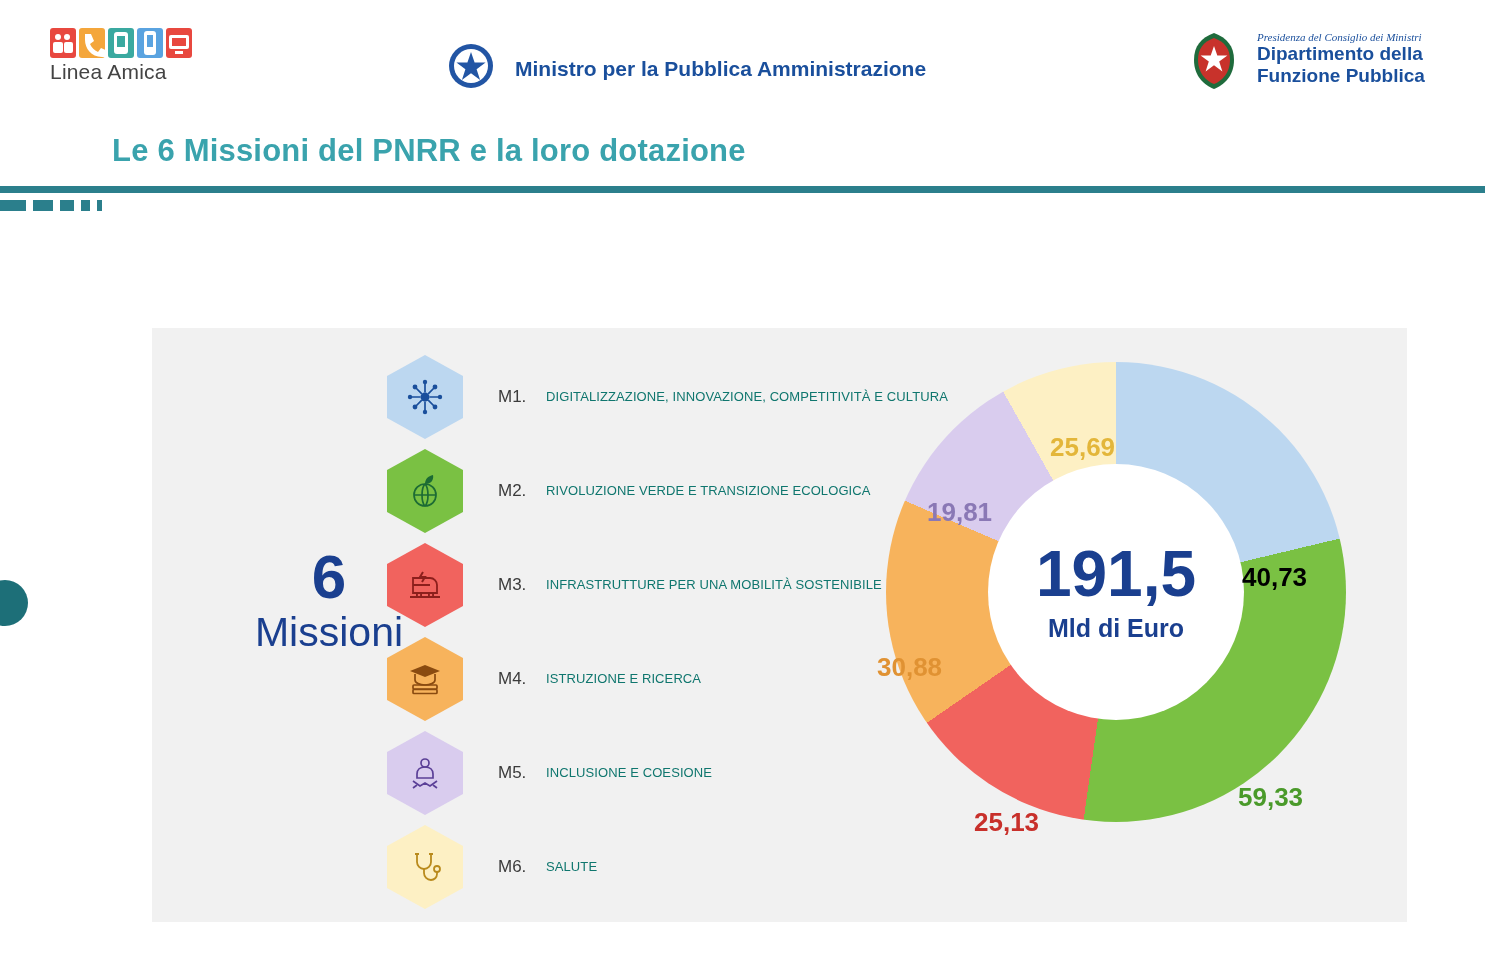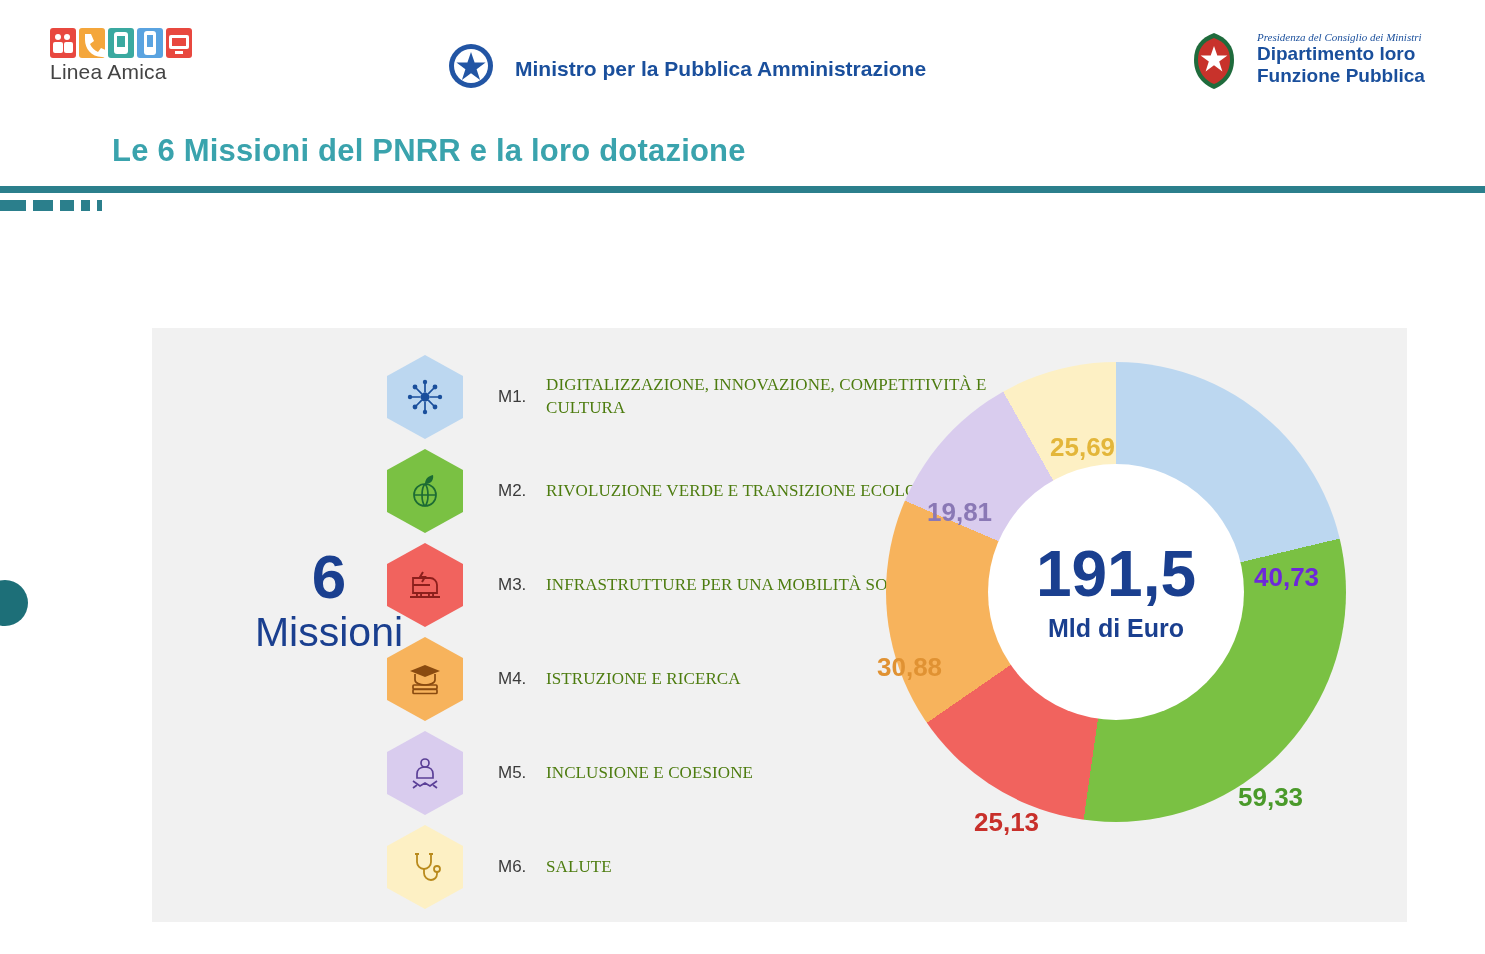--- a/index.html
+++ b/index.html
@@ -198,25 +198,24 @@
   .hex svg { display: block; }
 
   .legend-code {
     font-size: 17px;
     color: #3b3b3b;
     width: 48px;
     flex: 0 0 48px;
     margin-left: 30px;
   }
   .legend-label {
-    font-size: 17px;
-    color: #4d7c0f;
+    font-size: 13px;
+    color: #0f766e;
     line-height: 1.35;
     letter-spacing: 0.1px;
-    font-family: Liberation Serif, serif;
   }
 
   
   .donut-wrap {
     position: absolute;
     left: 690px;
     top: 24px;
     width: 540px;
     height: 545px;
   }
@@ -319,21 +318,21 @@
   <div class="dipartimento">
     <div class="emblem">
       <svg width="58" height="62" viewBox="0 0 58 62">
         <path d="M29 3 C16 8 9 16 9 30 c0 16 10 25 20 29 10-4 20-13 20-29 0-14-7-22-20-27z" fill="#1f6b3c"></path>
         <path d="M29 8 C18 12 13 19 13 30 c0 13 8 21 16 24 8-3 16-11 16-24 0-11-5-18-16-22z" fill="#c8322b"></path>
         <path d="M29 16 l3.3 9.6h10.1l-8.2 6 3.2 9.8-8.4-6.1-8.4 6.1 3.2-9.8-8.2-6h10.1z" fill="#fff"></path>
       </svg>
     </div>
     <div>
       <div class="dip-text-small">Presidenza del Consiglio dei Ministri</div>
-      <div class="dip-text-big">Dipartimento loro</div>
+      <div class="dip-text-big">Dipartimento della</div>
       <div class="dip-text-big">Funzione Pubblica</div>
     </div>
   </div>
 </div>
 
 <div class="slide-title">Le 6 Missioni del PNRR e la loro dotazione</div>
 
 <div class="divider"></div>
 <div class="dashes">
   <span class="dash d1"></span>
@@ -453,21 +452,21 @@
   </div>
 
   <div class="donut-wrap">
     <div class="donut" id="donut-ring" style="background: conic-gradient(rgb(188, 215, 240) 0deg, rgb(188, 215, 240) 76.5641deg, rgb(122, 193, 67) 76.5641deg, rgb(122, 193, 67) 188.093deg, rgb(241, 99, 94) 188.093deg, rgb(241, 99, 94) 235.332deg, rgb(247, 179, 92) 235.332deg, rgb(247, 179, 92) 293.38deg, rgb(217, 204, 238) 293.38deg, rgb(217, 204, 238) 330.619deg, rgb(253, 240, 196) 330.619deg, rgb(253, 240, 196) 360deg);">
       <div class="donut-hole">
         <div class="donut-total">191,5</div>
         <div class="donut-unit">Mld di Euro</div>
       </div>
     </div>
 
-    <div class="slice-label" style="left:412px; top:210px; color:#6d28d9;text-align:center;">40,73</div>
+    <div class="slice-label" style="left:400px; top:210px; color:#000000;text-align:center;">40,73</div>
     <div class="slice-label" style="left:396px; top:430px; color:#4a9a2a;">59,33</div>
     <div class="slice-label" style="left:132px; top:455px; color:#c8302b;">25,13</div>
     <div class="slice-label" style="left:35px; top:300px; color:#e09233;">30,88</div>
     <div class="slice-label" style="left:85px; top:145px; color:#8a78b5;">19,81</div>
     <div class="slice-label" style="left:208px; top:80px; color:#e3b63a;">25,69</div>
   </div>
 
 </div>
 
 </body></html>

